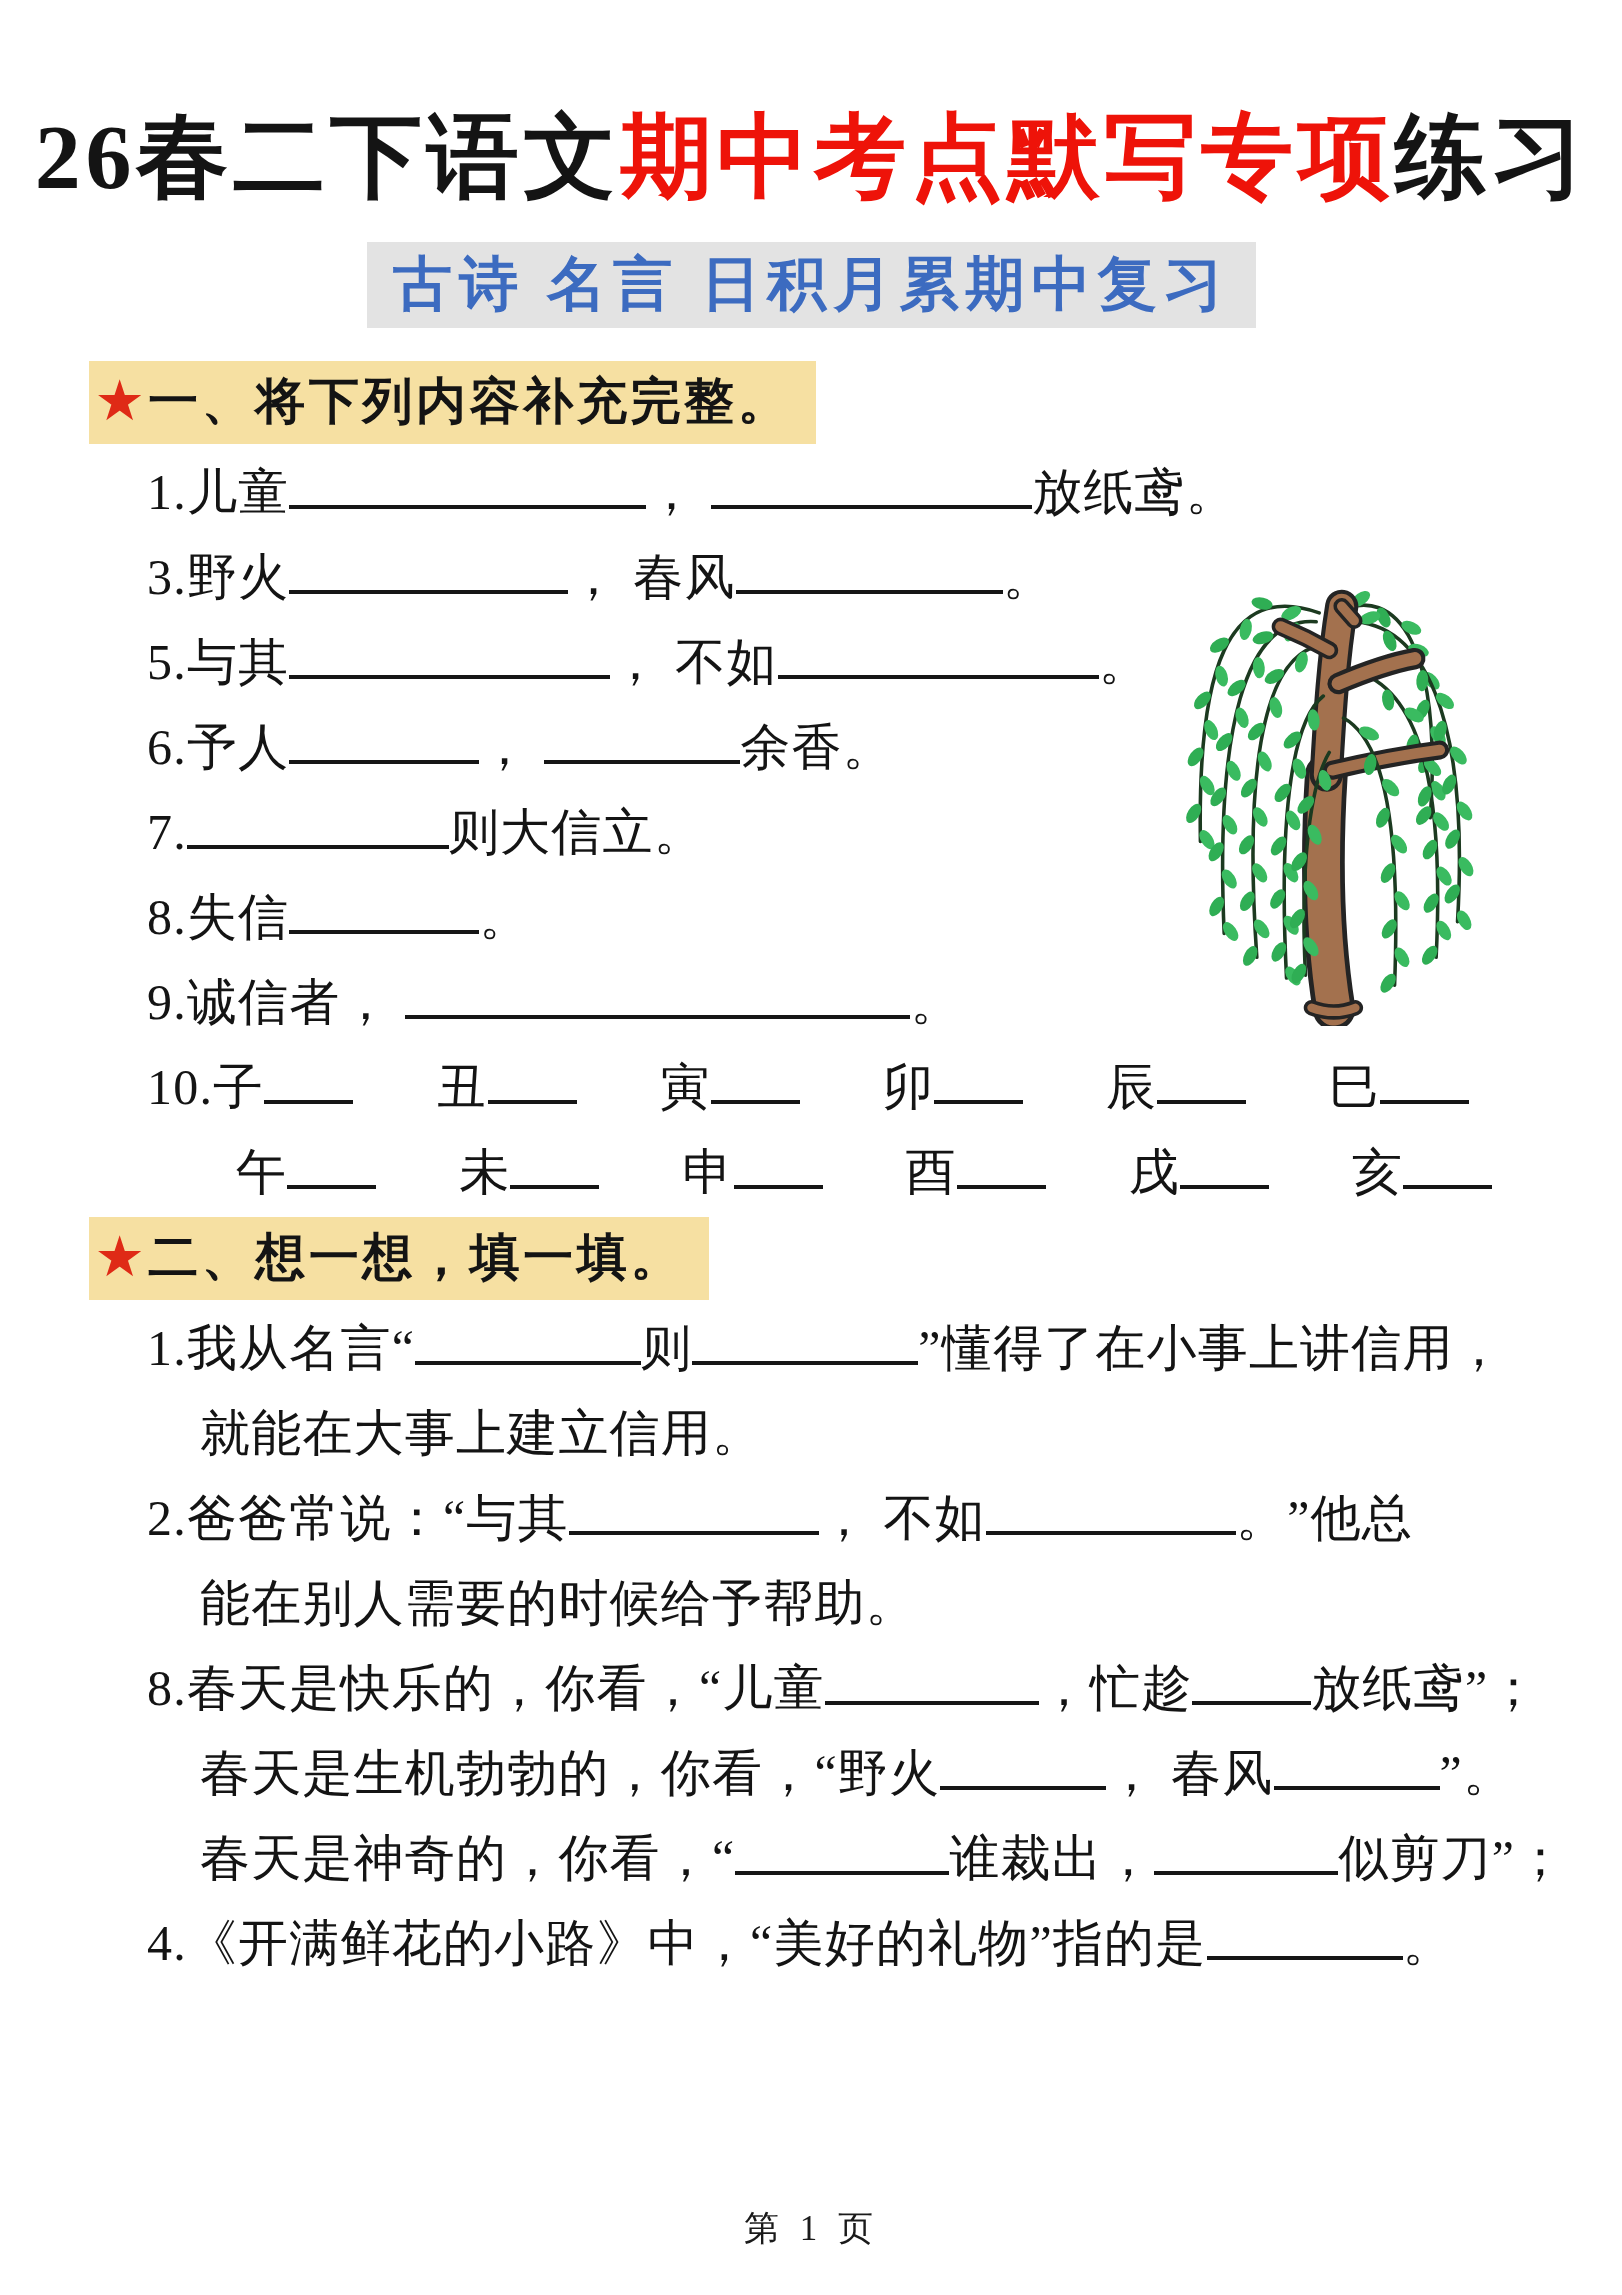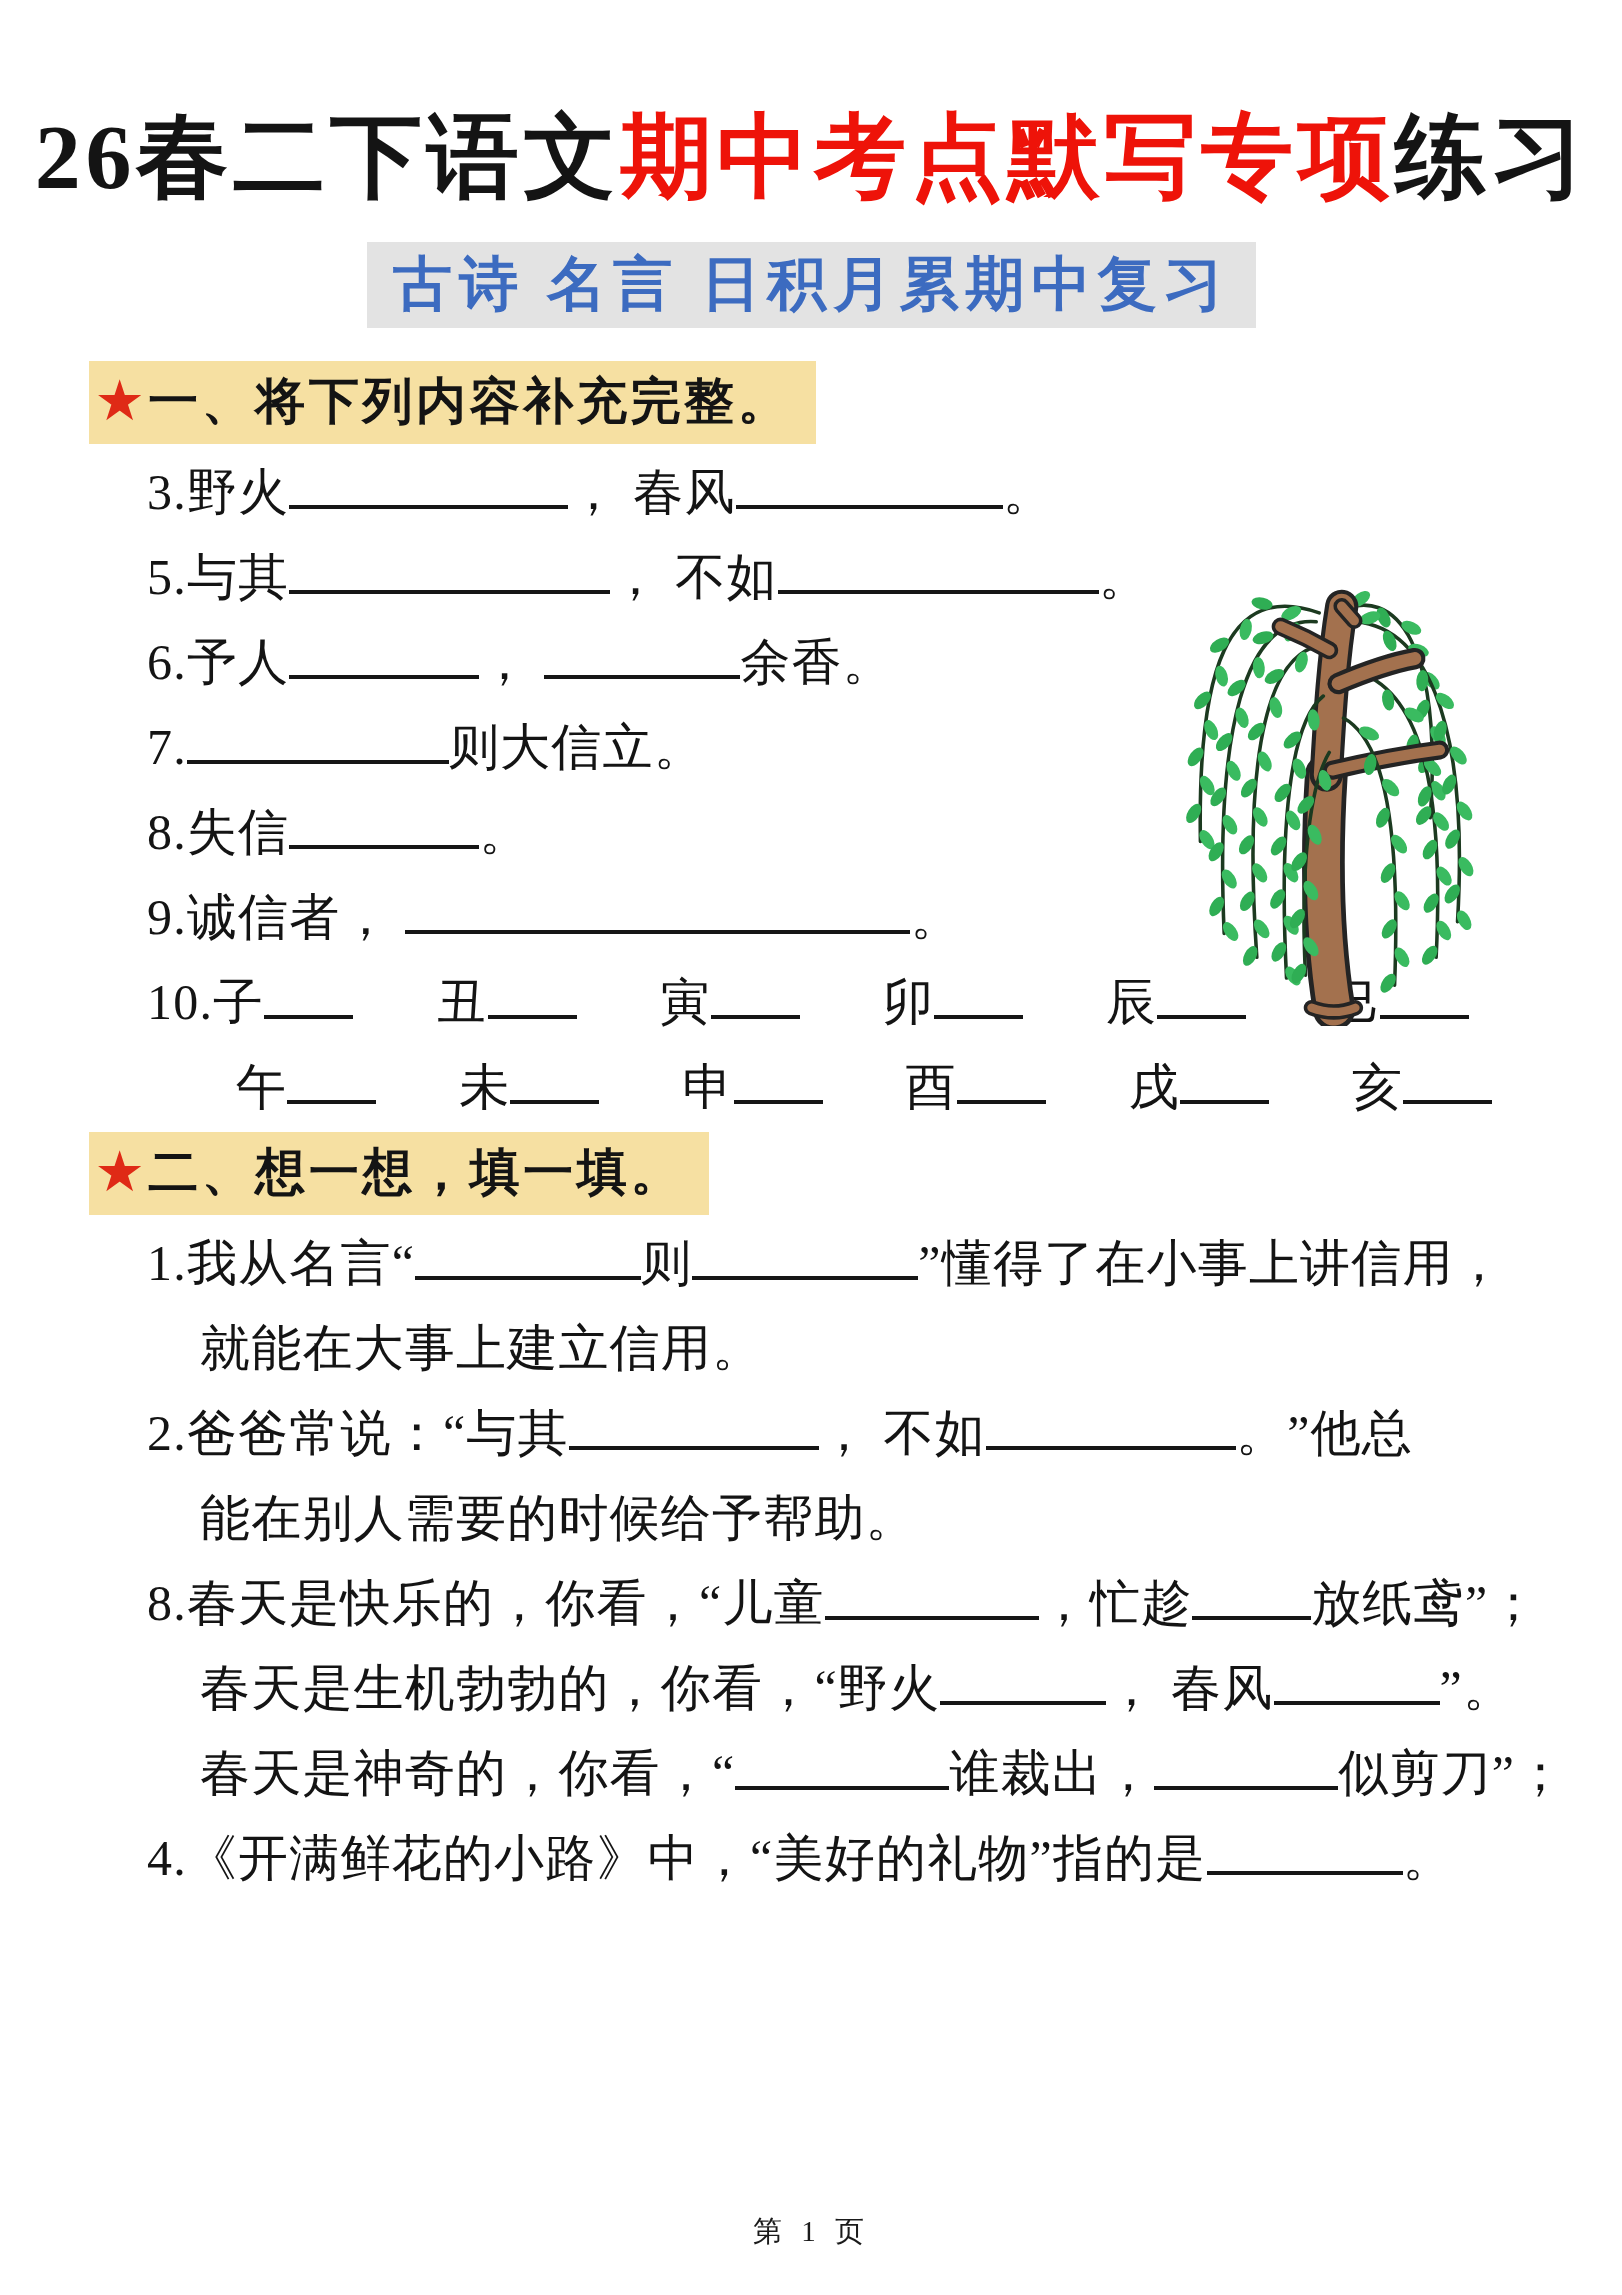--- a/index.html
+++ b/index.html
@@ -69,37 +69,38 @@
     top:562px;
     width:383px;
     height:464px;
     pointer-events:none;
   }
   .footer{
     position:absolute;
     left:0; right:0;
     bottom:43px;
     text-align:center;
-    font-size:29px;
+    font-size:35px;
     letter-spacing:6px;
     color:#1a1a1a;
   }
 </style>
 </head>
 <body>
 
 <div class="page">
   <div class="title"><span>26春二下语文</span><span class="red">期中考点默写专项</span><span>练习</span></div>
 
   <div class="subtitle-row">
     <span class="subtitle">古诗 名言 日积月累期中复习</span>
   </div>
 
   <div class="content">
       <div class="sec-header"><span class="star">★</span><span>一、将下列内容补充完整。</span></div>
+      <div class="line"><span class="txt">1.儿童</span><span class="u" style="width: 357px;"></span><span class="txt">， </span><span class="u" style="width: 321px;"></span><span class="txt">放纸鸢。</span></div>
       <div class="line"><span class="txt">3.野火</span><span class="u" style="width: 279px;"></span><span class="txt">， 春风</span><span class="u" style="width: 267px;"></span><span class="txt">。</span></div>
       <div class="line"><span class="txt">5.与其</span><span class="u" style="width: 321px;"></span><span class="txt">， 不如</span><span class="u" style="width: 321px;"></span><span class="txt">。</span></div>
       <div class="line"><span class="txt">6.予人</span><span class="u" style="width: 190px;"></span><span class="txt">， </span><span class="u" style="width: 196px;"></span><span class="txt">余香。</span></div>
       <div class="line"><span class="txt">7.</span><span class="u" style="width: 262px;"></span><span class="txt">则大信立。</span></div>
       <div class="line"><span class="txt">8.失信</span><span class="u" style="width: 190px;"></span><span class="txt">。</span></div>
       <div class="line"><span class="txt">9.诚信者， </span><span class="u" style="width: 505px;"></span><span class="txt">。</span></div>
       <div class="line"><span class="txt">10.子</span><span class="u" style="width: 89px;"></span><span class="g" style="width: 83px;"></span><span class="txt">丑</span><span class="u" style="width: 89px;"></span><span class="g" style="width: 83px;"></span><span class="txt">寅</span><span class="u" style="width: 89px;"></span><span class="g" style="width: 83px;"></span><span class="txt">卯</span><span class="u" style="width: 89px;"></span><span class="g" style="width: 83px;"></span><span class="txt">辰</span><span class="u" style="width: 89px;"></span><span class="g" style="width: 83px;"></span><span class="txt">巳</span><span class="u" style="width: 89px;"></span></div>
       <div class="line" style="padding-left: 89px;"><span class="txt">午</span><span class="u" style="width: 89px;"></span><span class="g" style="width: 83px;"></span><span class="txt">未</span><span class="u" style="width: 89px;"></span><span class="g" style="width: 83px;"></span><span class="txt">申</span><span class="u" style="width: 89px;"></span><span class="g" style="width: 83px;"></span><span class="txt">酉</span><span class="u" style="width: 89px;"></span><span class="g" style="width: 83px;"></span><span class="txt">戌</span><span class="u" style="width: 89px;"></span><span class="g" style="width: 83px;"></span><span class="txt">亥</span><span class="u" style="width: 89px;"></span></div>
       <div class="sec-header second"><span class="star">★</span><span>二、想一想，填一填。</span></div>
       <div class="line"><span class="txt">1.我从名言“</span><span class="u" style="width: 226px;"></span><span class="txt">则</span><span class="u" style="width: 226px;"></span><span class="txt">”懂得了在小事上讲信用，</span></div>

